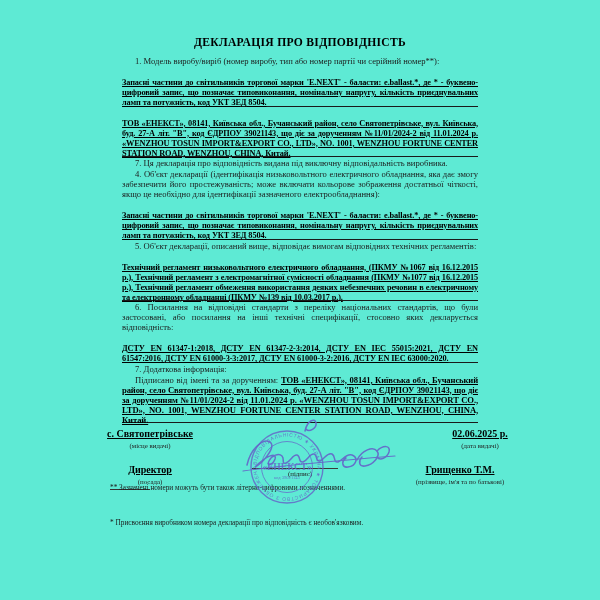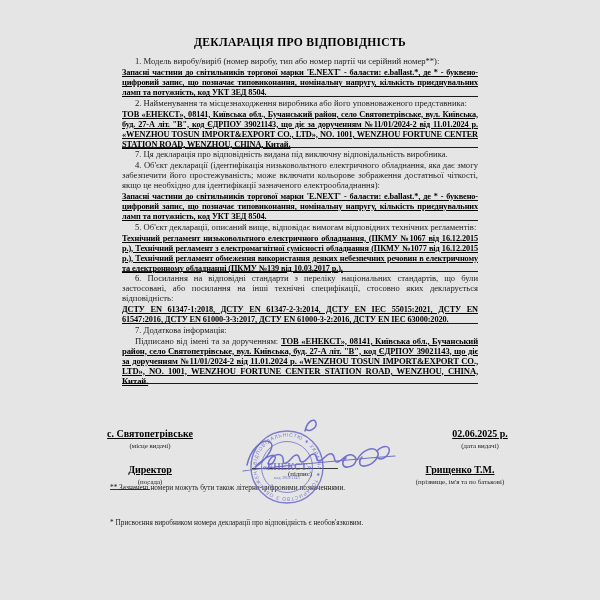--- a/index.html
+++ b/index.html
@@ -3,30 +3,30 @@
 <meta charset="utf-8">
 <style>
   html,body{margin:0;padding:0;background:#ffffff;}
   body{
     width:600px;height:600px;overflow:hidden;
     font-family:"Liberation Serif","DejaVu Serif",serif;
     color:#1b1b1b;
   }
   .page{
     position:relative;width:600px;height:600px;box-sizing:border-box;
-    padding:36px 122px 0 122px;background:#e5e5e5;
+    padding:36px 122px 0 122px;background:#5eead4;
   }
   .title{
     margin:0 0 7px 0;text-align:center;font-weight:bold;
     font-size:11.6px;letter-spacing:.3px;color:#000;
   }
   p{margin:0;font-size:8.6px;line-height:10.0px;text-align:justify;}
   p.item{margin-top:1px;text-indent:13px;}
   p.bb{
-    margin-top:2px;font-weight:bold;color:#000;
+    margin-top:12px;font-weight:bold;color:#000;
     font-size:8.3px;letter-spacing:-0.12px;
     text-decoration:underline;
   }
   p.bb::after,p.signed::after{
     content:"";display:block;border-bottom:1px solid #1a1a1a;margin-top:-2.5px;
   }
   p.signed .sb{font-weight:bold;color:#000;text-decoration:underline;letter-spacing:-0.12px;}
   
   .abs{position:absolute;}
   .sig-col{text-align:center;}
@@ -48,21 +48,20 @@
 </head>
 <body>
 
 <div class="page">
 
   <h1 class="title">ДЕКЛАРАЦІЯ ПРО ВІДПОВІДНІСТЬ</h1>
 
   <p class="item">1. Модель виробу/виріб (номер виробу, тип або номер партії чи серійний номер**):</p>
   <p class="bb">Запасні частини до світильників торгової марки 'E.NEXT' - баласти: e.ballast.*, де * - буквено-цифровий запис, що позначає типовиконання, номінальну напругу, кількість приєднувальних ламп та потужність, код УКТ ЗЕД 8504.</p>
 
-  <p class="item">2. Найменування та місцезнаходження виробника або його уповноваженого представника:</p>
   <p class="bb">ТОВ «ЕНЕКСТ», 08141, Київська обл., Бучанський район, село Святопетрівське, вул. Київська, буд. 27-А літ. "В", код ЄДРПОУ 39021143, що діє за дорученням №11/01/2024-2 від 11.01.2024 р. «WENZHOU TOSUN IMPORT&amp;EXPORT CO., LTD», NO. 1001, WENZHOU FORTUNE CENTER STATION ROAD, WENZHOU, CHINA, Китай.</p>
 
   <p class="item">7. Ця декларація про відповідність видана під виключну відповідальність виробника.</p>
 
   <p class="item">4. Об'єкт декларації (ідентифікація низьковольтного електричного обладнання, яка дає змогу забезпечити його простежуваність; може включати кольорове зображення достатньої чіткості, якщо це необхідно для ідентифікації зазначеного електрообладнання):</p>
   <p class="bb">Запасні частини до світильників торгової марки 'E.NEXT' - баласти: e.ballast.*, де * - буквено-цифровий запис, що позначає типовиконання, номінальну напругу, кількість приєднувальних ламп та потужність, код УКТ ЗЕД 8504.</p>
 
   <p class="item">5. Об'єкт декларації, описаний вище, відповідає вимогам відповідних технічних регламентів:</p>
   <p class="bb">Технічний регламент низьковольтного електричного обладнання, (ПКМУ №1067 від 16.12.2015 р.), Технічний регламент з електромагнітної сумісності обладнання (ПКМУ №1077 від 16.12.2015 р.), Технічний регламент обмеження використання деяких небезпечних речовин в електричному та електронному обладнанні (ПКМУ №139 від 10.03.2017 р.).</p>
 

